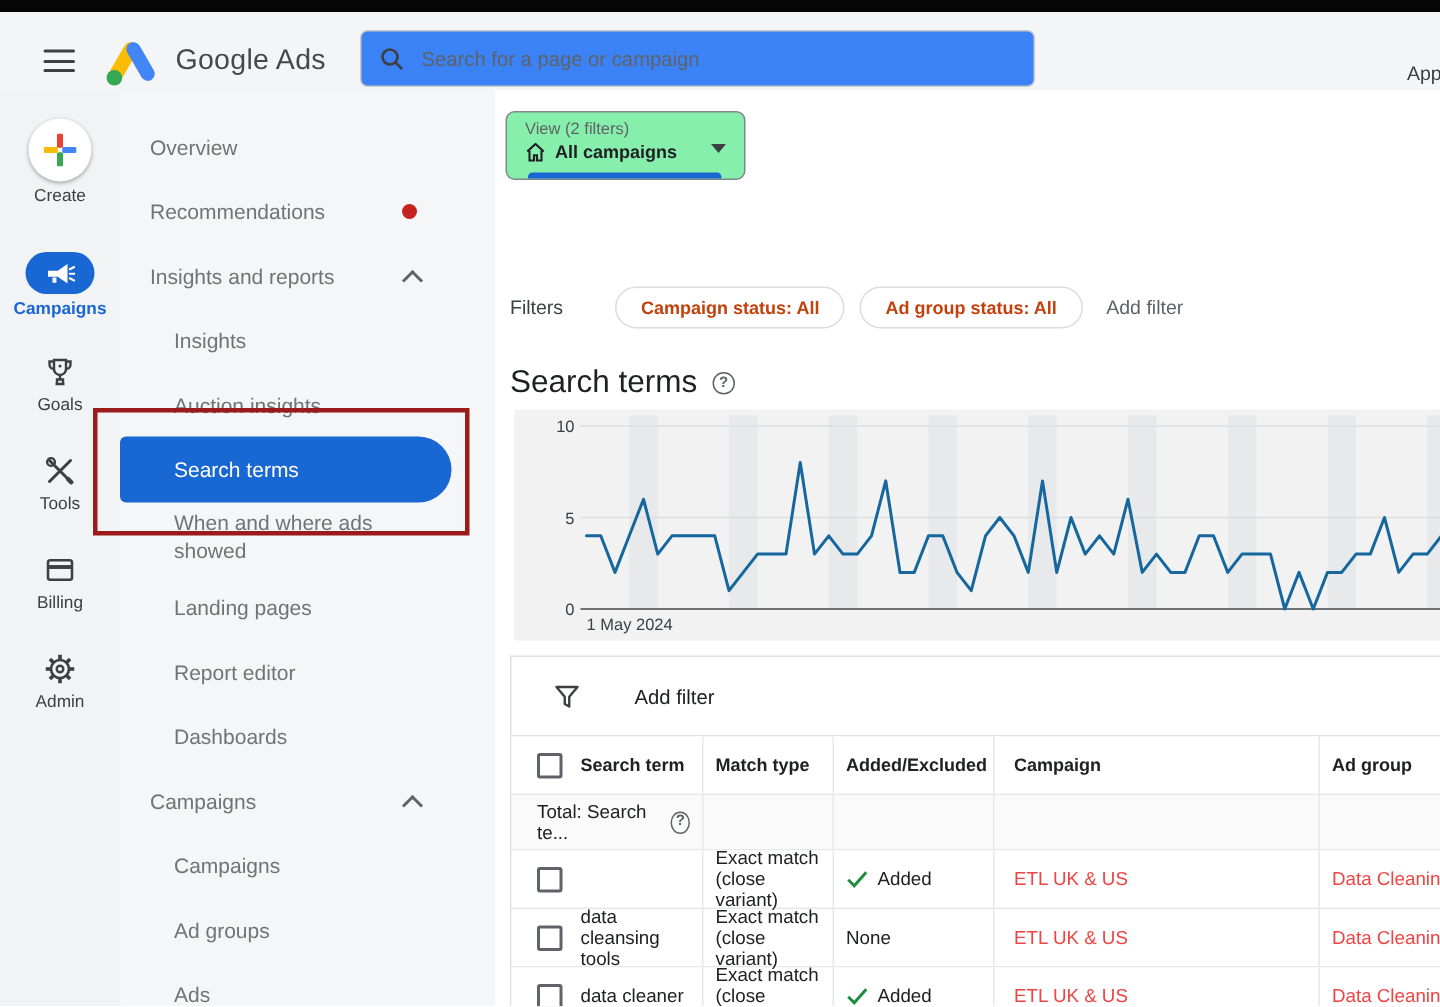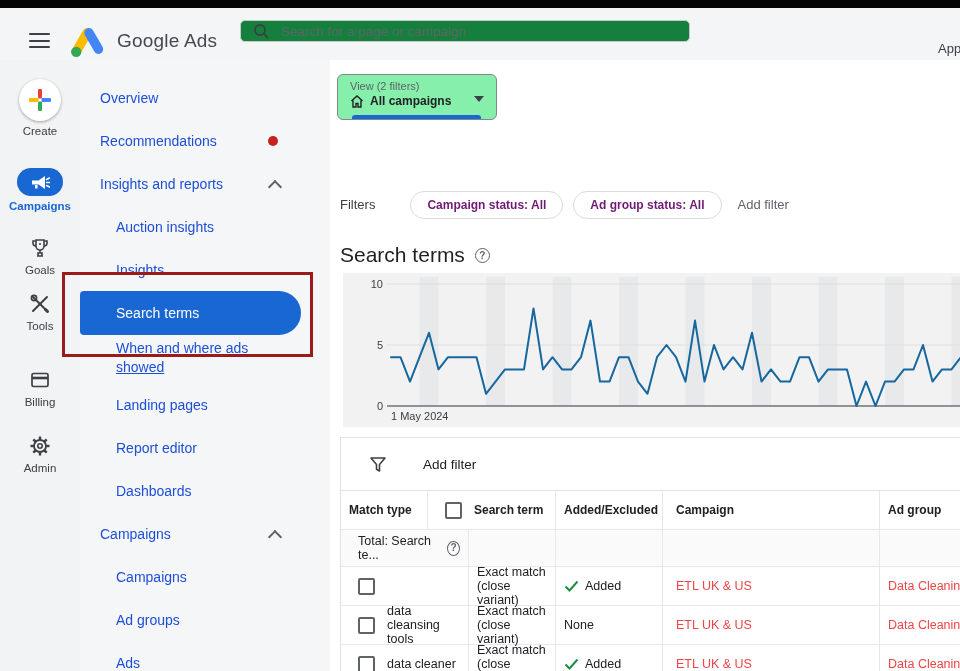--- a/index.html
+++ b/index.html
@@ -7,52 +7,52 @@
        font-family:"Liberation Sans","DejaVu Sans",sans-serif;color:#202124;}
   
   .top-black{position:absolute;left:0;top:0;width:960px;height:8px;background:#050505;}
   .left-black{position:absolute;left:0;top:8px;width:3px;height:300px;background:#1a1a1a;}
   
   .topbar{position:absolute;left:0;top:8px;width:960px;height:52px;background:#f4f5f6;}
   .hamburger{position:absolute;left:29px;top:25px;width:21px;height:15px;display:flex;flex-direction:column;justify-content:space-between;cursor:pointer;}
   .hamburger div{height:2px;background:#3c4043;border-radius:1px;}
   .logo{position:absolute;left:70px;top:16px;display:flex;align-items:center;gap:9px;}
   .logo-text{font-size:19px;color:#45494d;letter-spacing:.2px;}
-  .searchbox{position:absolute;left:240px;top:12px;width:450px;height:22px;background:#15803d;border:1px solid #c6c9c7;border-radius:5px;display:flex;align-items:center;box-sizing:border-box;padding:0 12px;justify-content:center;}
+  .searchbox{position:absolute;left:240px;top:12px;width:450px;height:38px;background:#3b82f6;border:1px solid #c6c9c7;border-radius:5px;display:flex;align-items:center;box-sizing:border-box;padding:0 12px;justify-content:center;}
   .searchbox input{border:none;outline:none;flex:1;font-size:13.5px;color:#202124;background:transparent;margin-left:10px;font-family:inherit;}
   .searchbox input::placeholder{color:#5f6368;}
   .topbar-right{position:absolute;left:938px;top:33px;width:22px;overflow:hidden;font-size:13px;color:#3c4043;white-space:nowrap;}
   
   .rail{position:absolute;left:0;top:60px;width:84px;height:611px;background:#f1f3f4;border-right:1px solid #e3e5e7;box-sizing:border-box;}
   .rail-item{position:absolute;left:0;width:80px;text-align:center;cursor:pointer;}
   .rail-label{font-size:11.5px;color:#3c4043;display:block;margin-top:4px;}
   .create-circle{width:42px;height:42px;border-radius:50%;background:#fff;box-shadow:0 1px 3px rgba(0,0,0,.35);margin:0 auto;display:flex;align-items:center;justify-content:center;}
   .pill-blue{width:46px;height:28px;border-radius:14px;background:#1967d2;margin:0 auto;display:flex;align-items:center;justify-content:center;}
   .rail-sel .rail-label{color:#1967d2;font-weight:bold;}
   .rail-ico{display:flex;justify-content:center;}
   
   .nav{position:absolute;left:80px;top:60px;width:250px;height:611px;background:#f5f6f7;box-sizing:border-box;padding-top:16px;}
-  .nav-item{position:relative;height:43px;display:flex;align-items:center;padding-left:20px;font-size:14px;color:#1d4ed8;box-sizing:border-box;cursor:pointer;}
+  .nav-item{position:relative;height:43px;display:flex;align-items:center;padding-left:20px;font-size:14px;color:#737373;box-sizing:border-box;cursor:pointer;}
   .nav-item.sub{padding-left:36px;}
   .nav-item.selected{background:#1967d2;color:#fff;width:221px;height:44px;border-radius:4px 22px 22px 4px;}
   .nav-item.wrap{height:48px;align-items:flex-start;padding-top:4px;line-height:19px;}
-  .nav-item.wrap .nav-label{max-width:150px;display:inline-block;text-decoration:underline;}
+  .nav-item.wrap .nav-label{max-width:150px;display:inline-block;}
   .nav-dot{position:absolute;right:52px;top:50%;margin-top:-5px;width:10px;height:10px;border-radius:50%;background:#c5221f;}
   .nav-chev{position:absolute;right:50px;top:50%;margin-top:-2px;width:8px;height:8px;border-left:2px solid #5f6368;border-top:2px solid #5f6368;transform:rotate(45deg);}
   .annotation-box{position:absolute;left:62px;top:272px;width:245px;height:79px;border:3px solid #9b1b1b;z-index:30;pointer-events:none;}
   
   .main{position:absolute;left:330px;top:60px;width:630px;height:611px;background:#fff;}
   .selector{position:absolute;height:46px;width:160px;border:1px solid #82878c;border-radius:6px;background:#86efac;box-sizing:border-box;padding:5px 12px;cursor:pointer;}
   .sel-label{font-size:11px;color:#5f6368;}
   .sel-value{font-size:12px;font-weight:bold;color:#202124;display:flex;align-items:center;gap:6px;margin-top:2px;}
   .tri{position:absolute;right:12px;top:21px;width:0;height:0;border-left:5px solid transparent;border-right:5px solid transparent;border-top:6px solid #3c4043;}
   .sel-underline{position:absolute;left:14px;bottom:0;width:129px;height:4px;background:#1967d2;border-radius:3px 3px 0 0;}
   .filters-row{position:absolute;left:10px;top:131px;display:flex;align-items:center;height:27px;}
   .filters-label{font-size:13px;color:#3c4043;margin-right:35px;}
-  .chip{height:26px;border:1px solid #dadce0;border-radius:14px;background:#fff;display:flex;align-items:center;padding:0 16px;font-size:12px;font-weight:bold;color:#701a75;margin-right:10px;cursor:pointer;}
+  .chip{height:26px;border:1px solid #dadce0;border-radius:14px;background:#fff;display:flex;align-items:center;padding:0 16px;font-size:12px;font-weight:bold;color:#c2410c;margin-right:10px;cursor:pointer;}
   .addfilter-link{font-size:13px;color:#5f6368;margin-left:6px;cursor:pointer;}
   .page-title-row{position:absolute;left:10px;top:183px;display:flex;align-items:center;gap:10px;}
   .page-title{font-size:21px;font-weight:400;color:#1f2023;}
   .help-icon{width:15px;height:15px;border:1.4px solid #5f6368;border-radius:50%;font-size:10px;font-weight:bold;color:#5f6368;display:inline-flex;align-items:center;justify-content:center;box-sizing:border-box;cursor:pointer;}
   
   .chart-panel{position:absolute;left:13px;top:213px;width:617px;height:154px;background:#f2f2f2;}
   
   .table{position:absolute;left:10px;top:377px;width:620px;height:234px;border-top:1px solid #dfe1e5;border-left:1px solid #dfe1e5;background:#fff;overflow:hidden;box-sizing:border-box;}
   .t-toolbar{height:52px;border-bottom:1px solid #dfe1e5;display:flex;align-items:center;}
   .t-row{display:flex;width:680px;border-bottom:1px solid #e6e8ea;background:#fff;}
@@ -133,21 +133,21 @@
           <path d="M8 4h8v6a4 4 0 01-8 0V4z"></path>
           <path d="M8 5H5v2a3 3 0 003 3"></path>
           <path d="M16 5h3v2a3 3 0 01-3 3"></path>
           <path d="M12 14v3"></path>
           <path d="M9 20h6M10 17h4v3h-4z"></path>
           <circle cx="12" cy="8" r="1" fill="#3c4043" stroke="none"></circle>
         </svg>
       </div>
       <span class="rail-label">Goals</span>
     </div>
-    <div class="rail-item" style="top:232px;">
+    <div class="rail-item" style="top:242px;">
       <div class="rail-ico">
         <svg width="24" height="24" viewBox="0 0 24 24" fill="none" stroke="#3c4043" stroke-width="2">
           <path d="M5 5l14 14" stroke-linecap="round"></path>
           <path d="M19 5L5 19" stroke-linecap="round"></path>
           <circle cx="6" cy="6" r="2.6" stroke-width="1.6"></circle>
           <path d="M17.5 17.5l2 2" stroke-width="3" stroke-linecap="round"></path>
         </svg>
       </div>
       <span class="rail-label">Tools</span>
     </div>
@@ -187,24 +187,24 @@
       </div>
       <div class="nav-item">
         <span class="nav-label">Recommendations</span>
         <div class="nav-dot"></div>
       </div>
       <div class="nav-item">
         <span class="nav-label">Insights and reports</span>
         <div class="nav-chev"></div>
       </div>
       <div class="nav-item sub">
+        <span class="nav-label">Insights</span>
+      </div>
+      <div class="nav-item sub">
         <span class="nav-label">Auction insights</span>
-      </div>
-      <div class="nav-item sub">
-        <span class="nav-label">Insights</span>
       </div>
       <div class="nav-item sub selected">
         <span class="nav-label">Search terms</span>
       </div>
       <div class="nav-item sub wrap">
         <span class="nav-label">When and where ads showed</span>
       </div>
       <div class="nav-item sub">
         <span class="nav-label">Landing pages</span>
       </div>
@@ -280,26 +280,26 @@
     <div class="table">
       <div class="t-toolbar">
         <span class="funnel">
           <svg width="18" height="17" viewBox="0 0 18 17" fill="none" stroke="#3c4043" stroke-width="1.6">
             <path d="M2 2h14l-5.5 6.5v6.5l-3-1.7V8.5z" stroke-linejoin="round"></path>
           </svg>
         </span>
         <span class="t-addfilter">Add filter</span>
       </div>
       <div class="t-row header" id="t-header">
-          <div class="cell c1">
-            <span>Match type</span>
-          </div>
           <div class="cell c0">
             <div class="checkbox"></div>
             <span style="margin-left: 12px;">Search term</span>
+          </div>
+          <div class="cell c1">
+            <span>Match type</span>
           </div>
           <div class="cell c2">
             <span>Added/Excluded</span>
           </div>
           <div class="cell c3">
             <span>Campaign</span>
           </div>
           <div class="cell c4">
             <span>Ad group</span>
           </div>

